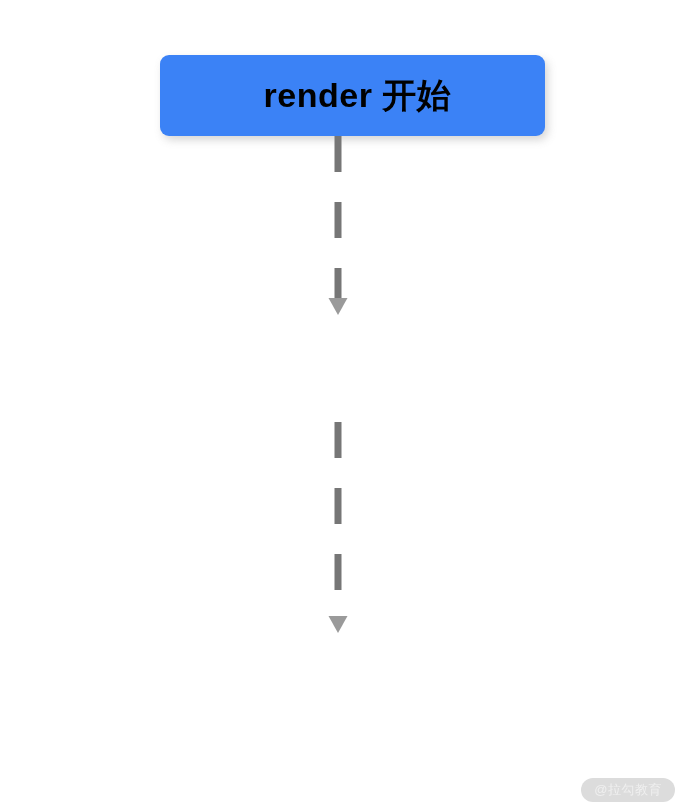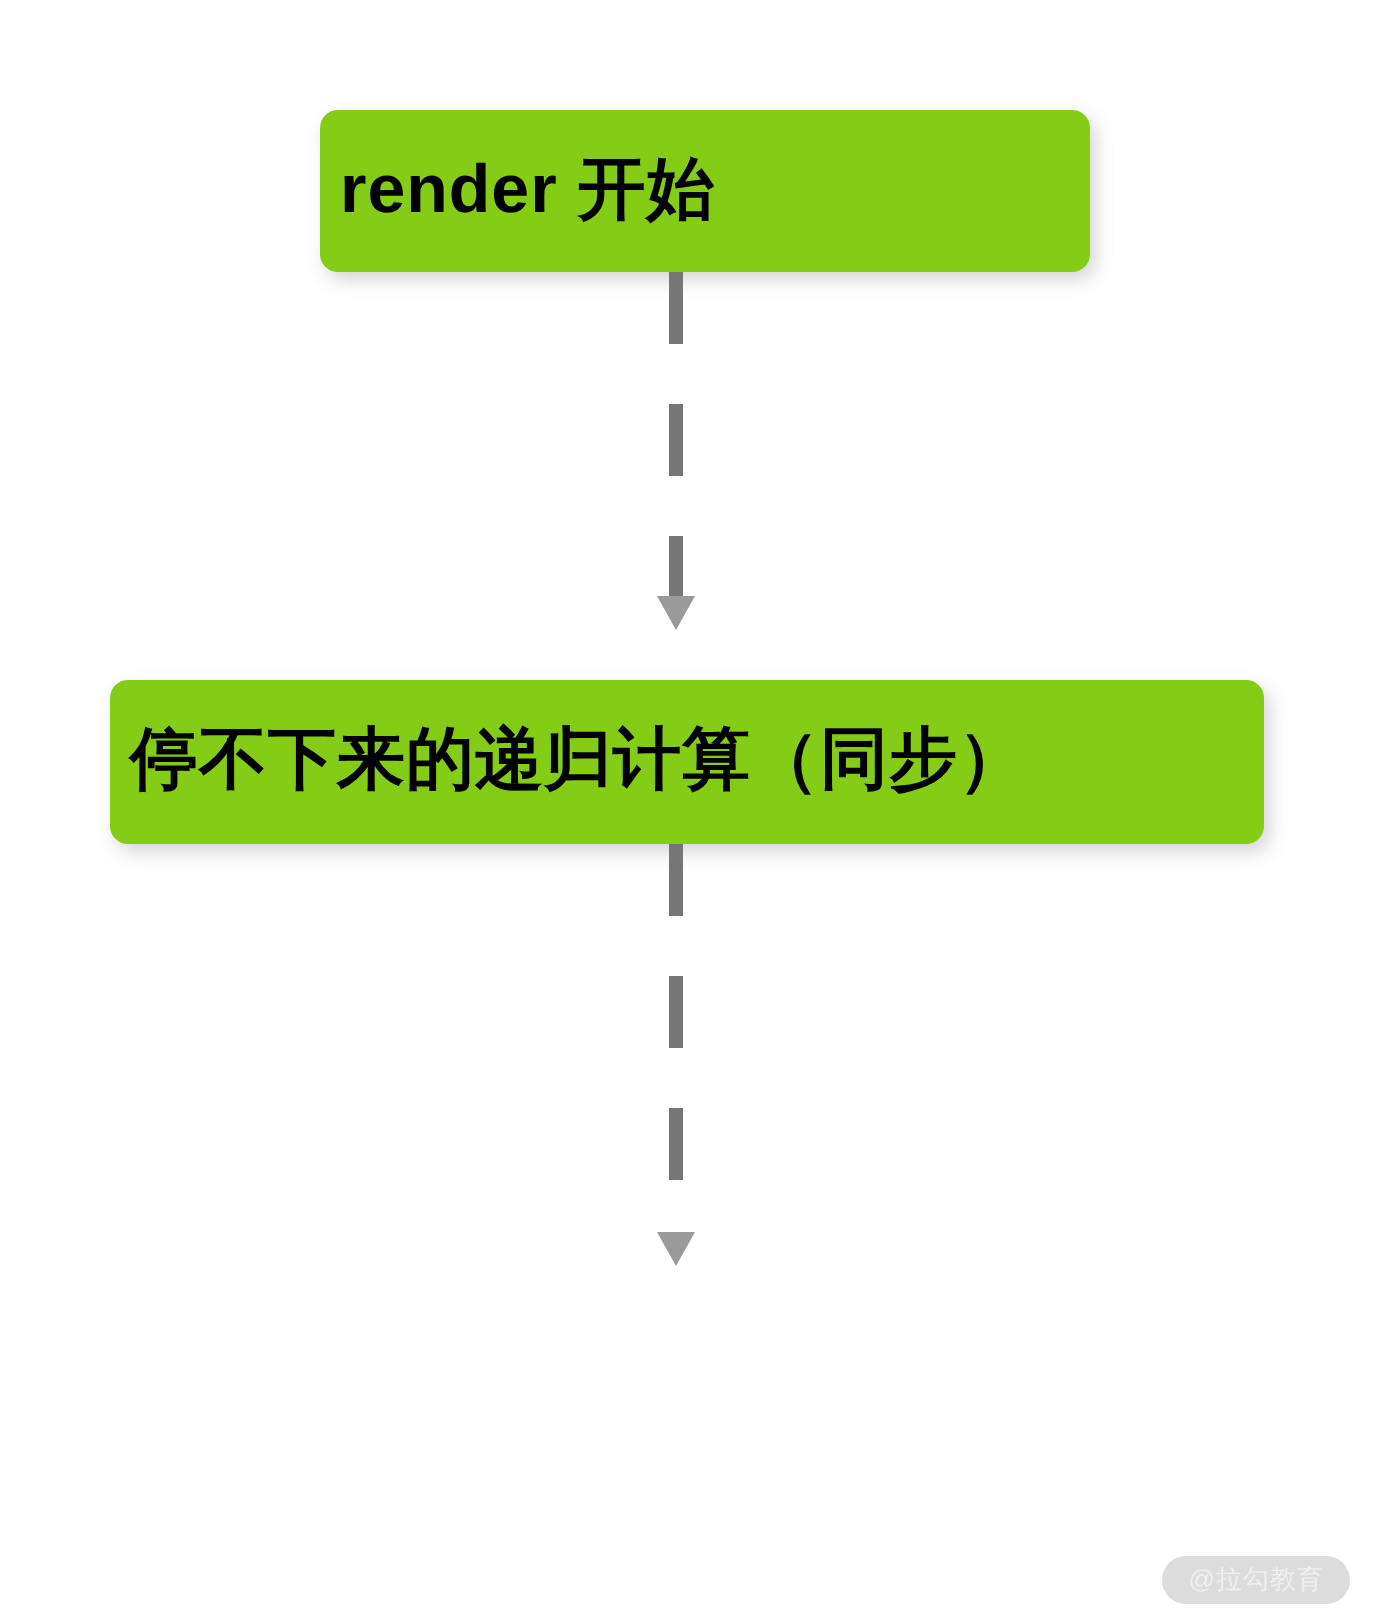--- a/index.html
+++ b/index.html
@@ -17,25 +17,26 @@
     position: relative;
     width: 687px;
     height: 812px;
     background: #ffffff;
   }
 
   
   .node {
     position: absolute;
     box-sizing: border-box;
-    background: #84cc16;
+    background: #3b82f6;
     border-radius: 9px;
     box-shadow: 3px 4px 9px rgba(120,120,120,0.30);
     display: flex;
     align-items: center;
+    justify-content: center;
     color: #000000;
     font-weight: bold;
     font-size: 34px;
     line-height: 1;
     letter-spacing: 0.5px;
     white-space: nowrap;
     padding-left: 10px;
   }
   .node .label {
     display: block;
@@ -79,23 +80,20 @@
     <span class="label">render 开始</span>
   </div>
 
   <div id="connector-1" class="connector">
     <svg width="20" height="180" viewBox="0 0 20 180">
       <line x1="10" y1="0" x2="10" y2="163" stroke="#767676" stroke-width="7" stroke-dasharray="36,30"></line>
       <polygon points="0.5,162 19.5,162 10,179" fill="#9a9a9a"></polygon>
     </svg>
   </div>
 
-  <div id="node-recursive" class="node">
-    <span class="label">停不下来的递归计算（同步）</span>
-  </div>
 
   <div id="connector-2" class="connector">
     <svg width="20" height="213" viewBox="0 0 20 213">
       <line x1="10" y1="0" x2="10" y2="195" stroke="#767676" stroke-width="7" stroke-dasharray="36,30"></line>
       <polygon points="0.5,194 19.5,194 10,211" fill="#9a9a9a"></polygon>
     </svg>
   </div>
 
 
   <div id="watermark">@拉勾教育</div>

